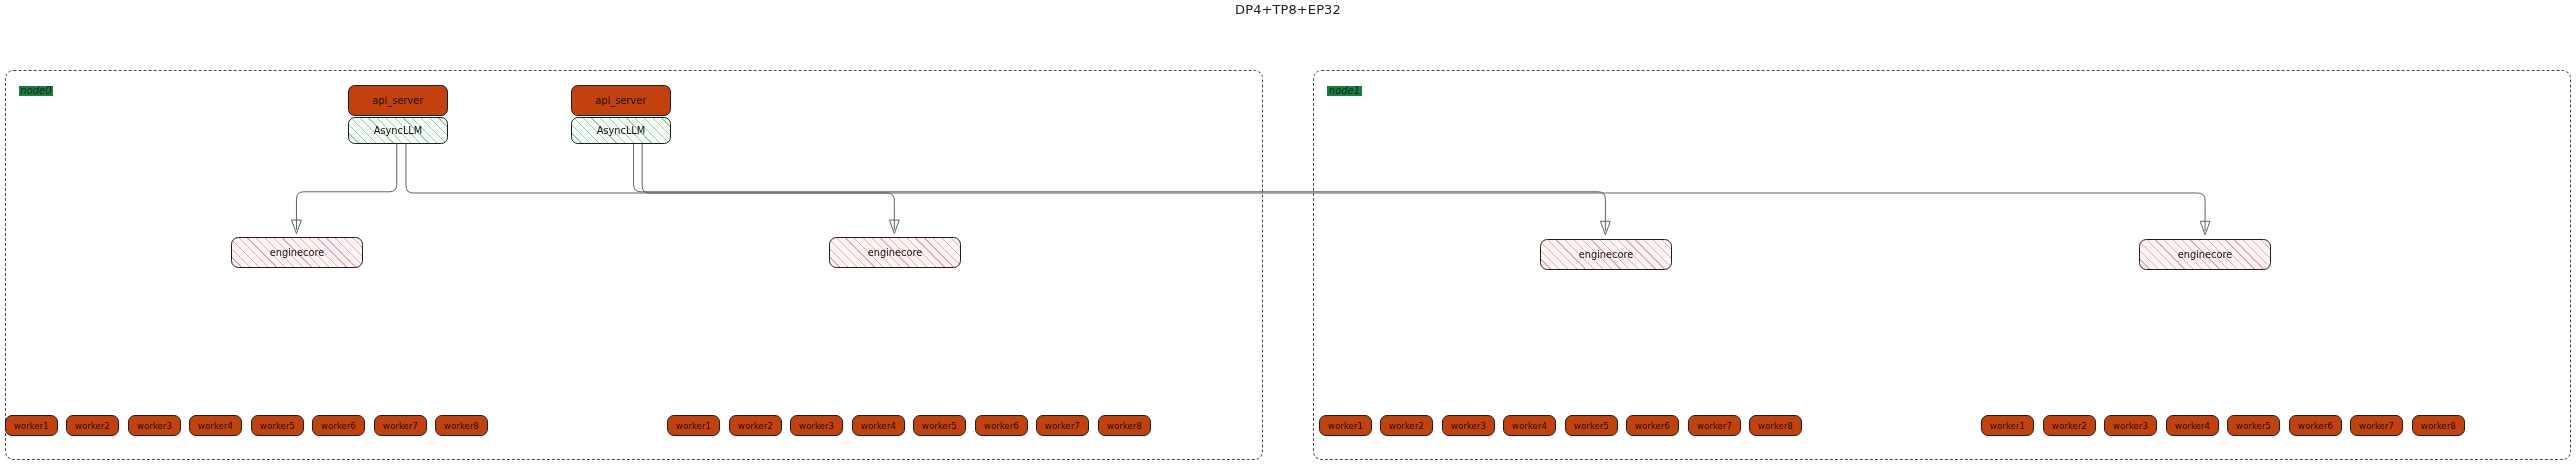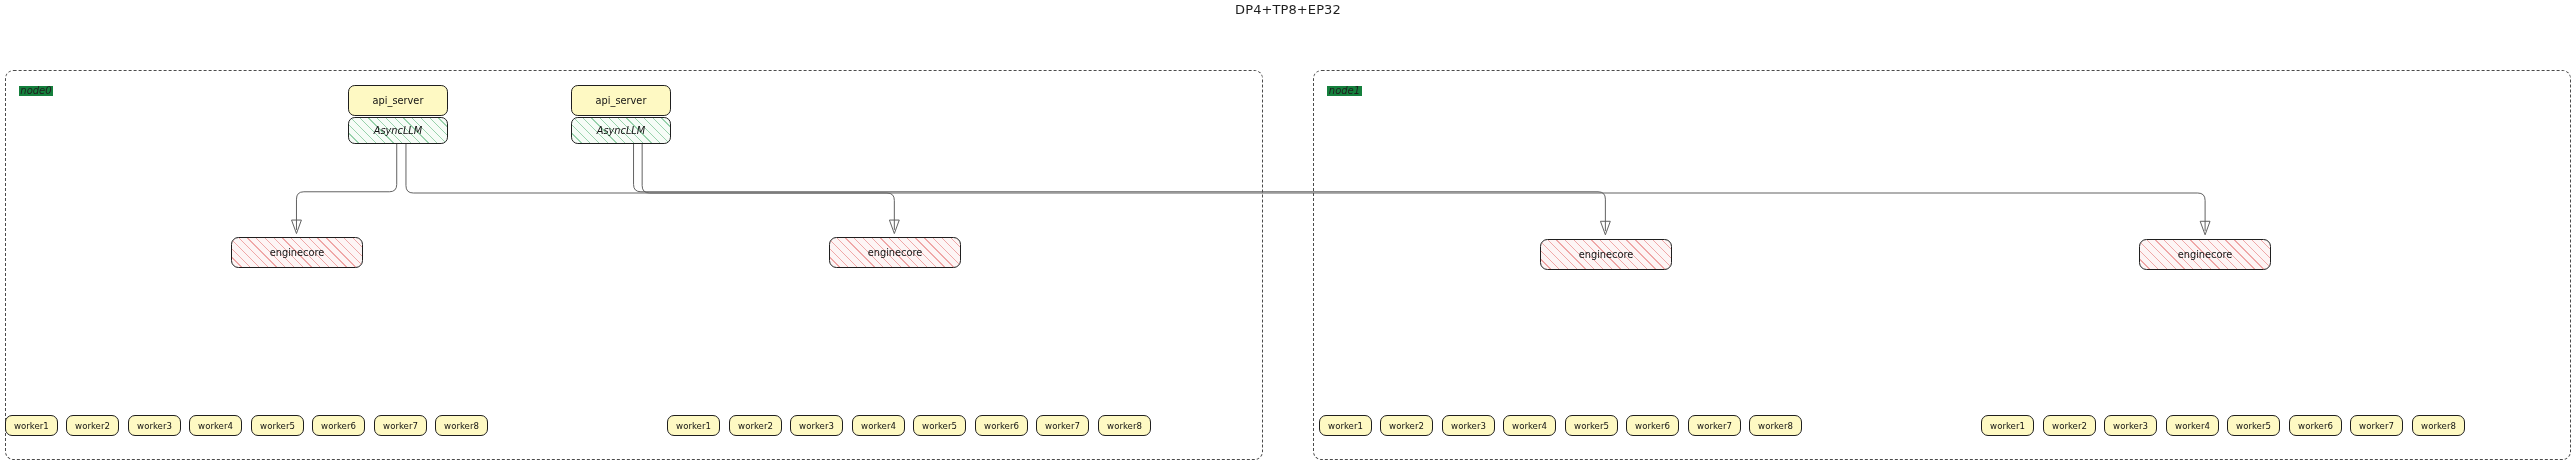--- a/index.html
+++ b/index.html
@@ -18,31 +18,30 @@
   }
   .node-label{
     position:absolute;font-size:10px;color:#1f1f1f;background:#15803d;
     padding:0 1.8px;line-height:1;font-style:italic;
   }
 
   
   .nbox{
     position:absolute;box-sizing:border-box;border:1.2px solid #1f1f1f;
     border-radius:5.5px;display:flex;align-items:center;justify-content:center;
-    font-size:9.2px;color:#121212;background:#fef9c3;white-space:nowrap;
+    font-size:9.2px;color:#121212;background:#c2410c;white-space:nowrap;
   }
   .nbox.api{border-radius:6.8px;font-size:9.8px;}
   .nbox.async{
     border-radius:6.8px;font-size:9.8px;
     background:
       repeating-linear-gradient(45deg,
         rgba(76,175,110,.55) 0px, rgba(76,175,110,.55) 0.9px,
         rgba(255,255,255,0) 0.9px, rgba(255,255,255,0) 6.2px),
       #f6fcf7;
-    font-style: italic;
   }
   .nbox.engine{
     border-radius:7.4px;font-size:9.8px;
     background:
       repeating-linear-gradient(45deg,
         rgba(231,120,120,.62) 0px, rgba(231,120,120,.62) 0.9px,
         rgba(255,255,255,0) 0.9px, rgba(255,255,255,0) 6.2px),
       #fdf5f5;
   }
   .nbox.worker{font-size:8.6px;border-width:1.2px;border-radius:7px;}

